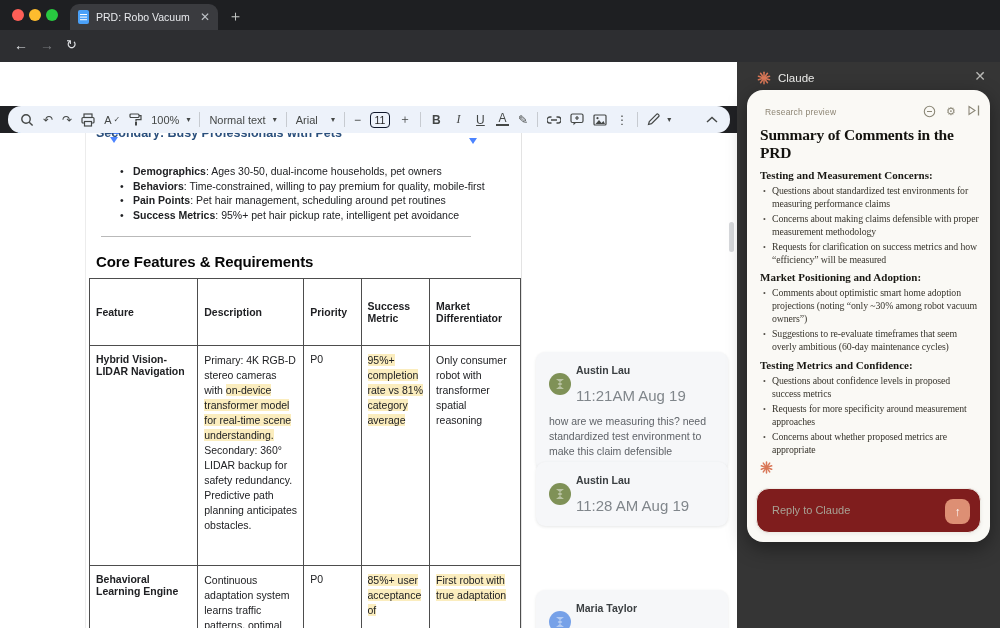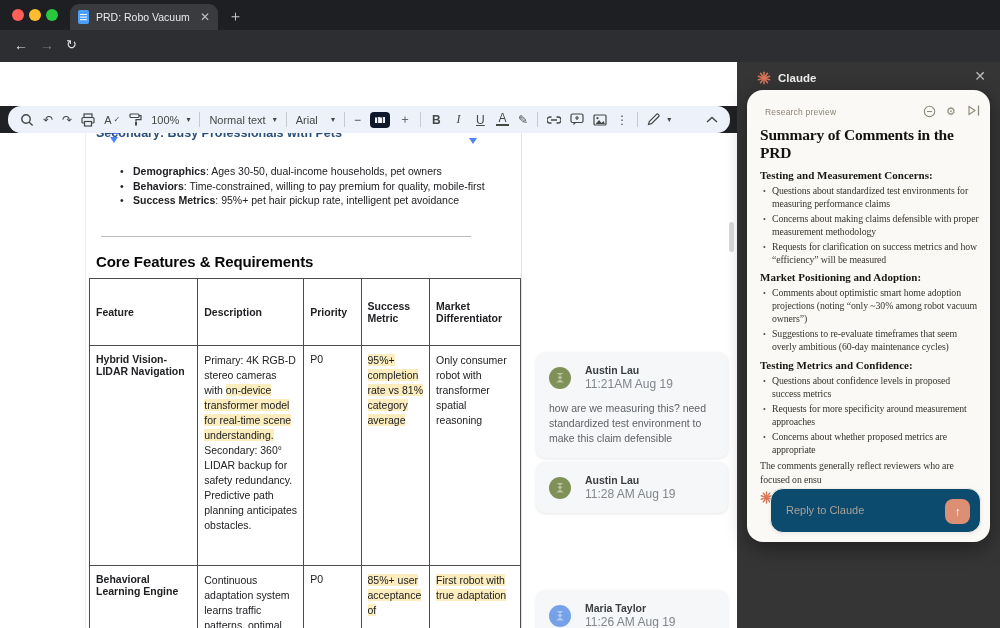--- a/index.html
+++ b/index.html
@@ -45,21 +45,21 @@
   #share-divider { left:638px; top:74px; width:1px; height:16px; background:#9fc8e3; }
   #ic-gemini { left:679px; top:71px; color:#37383b; font-size:15px; }
   #docs-avatar { left:701px; top:68px; width:25px; height:25px; border-radius:50%; background:radial-gradient(circle at 50% 38%, #9c958d 0 26%, #3c3a38 27%); border:1px solid #2c2c2c; }
 
   
   #toolbar { left:8px; top:106px; width:722px; height:27px; background:#edf2fa; border-radius:13px; display:flex; align-items:center; padding:0 12px; gap:9px; }
   .tb { color:#444746; font-size:12px; display:flex; align-items:center; gap:2px; white-space:nowrap; }
   .tb.small { font-size:11px; }
   .tsep { width:1px; height:15px; background:#c7cbd1; }
   .caret { font-size:8px; color:#444746; }
-  #fs-box { border:5px solid #0f172a; border-radius:4px; width:20px; height:16px; font-size:10.5px; display:flex; align-items:center; justify-content:center; color:#1f1f1f; }
+  #fs-box { border:1px solid #0f172a; border-radius:4px; width:20px; height:16px; font-size:10.5px; display:flex; align-items:center; justify-content:center; color:#1f1f1f; }
   .fmt { font-size:12px; color:#444746; width:13px; text-align:center; }
   #tb-collapse { margin-left:auto; }
 
   
   #doc-area { left:0; top:133px; width:737px; height:495px; background:#ffffff; overflow:hidden; }
   #page { position:absolute; left:85px; top:0; width:437px; height:495px; background:#fff; border-left:1px solid #ececec; border-right:1px solid #e3e3e3; overflow:hidden; }
   #clipped-heading { position:absolute; left:10px; top:-7px; font-size:12.5px; font-weight:bold; color:#2a4f7c; white-space:nowrap; }
   .blue-tri { position:absolute; width:0; height:0; border-left:4.5px solid transparent; border-right:4.5px solid transparent; border-top:6px solid #4c84ff; }
   #tri-left { left:24px; top:4px; } #tri-right { left:383px; top:5px; }
   #tri-left-bar { position:absolute; left:22px; top:-2px; width:12px; height:3px; background:#4c84ff; border-radius:2px; }
@@ -73,46 +73,46 @@
   #features-table th { font-weight:bold; vertical-align:middle; height:67px; }
   #features-table td.feature { font-weight:bold; }
   .c0{width:140px;} .c1{width:124px;} .c2{width:63px;} .c3{width:70px;} .c4{width:100px;}
   tr.r1 td { height:220px; } tr.r2 td { height:120px; }
   td div { line-height:15px; }
   .hl { background:#fbedbe; }
 
   
   .comment-card { position:absolute; left:536px; width:192px; background:#f6f7f9; border-radius:9px; box-shadow:0 1px 3px rgba(60,64,67,.12); padding:12px 13px; }
   .comment-card:nth-of-type(1) { top:219px; } .comment-card:nth-of-type(2) { top:329px; } .comment-card:nth-of-type(3) { top:457px; height:60px; }
-  .chead { display:flex; align-items:center; gap:14px; }
+  .chead { display:flex; align-items:center; gap:5px; }
   .cavatar { width:22px; height:22px; border-radius:50%; flex:0 0 auto; position:relative; }
   .cavatar:after { content:""; position:absolute; left:7px; top:6px; width:8px; height:10px; background:rgba(255,255,255,.45); clip-path:polygon(0 0,100% 0,20% 50%,100% 100%,0 100%,80% 50%); }
   .cname { font-size:10.5px; font-weight:bold; color:#3c4043; }
-  .ctime { font-size:12px; color:#80868b; margin-top:1px; }
+  .ctime { font-size:15px; color:#80868b; margin-top:11px; }
   .cbody { margin-top:10px; font-size:10.5px; line-height:15px; color:#5f6368; }
   #doc-scrollbar { left:729px; top:89px; width:5px; height:30px; background:#d7d9dc; border-radius:3px; }
 
   
   #claude-panel { left:737px; top:62px; width:263px; height:566px; background:#353535; }
   #claude-head { position:absolute; left:20px; top:9px; display:flex; align-items:center; gap:7px; }
-  #claude-head .t { color:#ededeb; font-size:11.5px; font-weight:700; }
+  #claude-head .t { color:#ededeb; font-size:11.5px; font-weight:400; }
   #claude-close { position:absolute; right:14px; top:6px; color:#b9b9b6; font-size:14px; }
   #claude-card { position:absolute; left:10px; top:28px; width:243px; height:452px; background:#faf9f5; border-radius:16px; box-shadow:0 6px 20px rgba(0,0,0,.4); overflow:hidden; }
   #badge { position:absolute; left:18px; top:17px; font-size:8.5px; color:#8d8574; letter-spacing:.2px; }
   .card-ic { position:absolute; top:15px; color:#8c8878; font-size:11px; }
   #ic-feedback { left:176px; } #ic-gear { left:199px; } #ic-collapse { left:221px; }
   #claude-content { position:absolute; left:13px; top:36px; width:219px; font-family:"Liberation Serif",serif; color:#21201b; }
   #claude-h1 { font-size:15.5px; font-weight:bold; letter-spacing:-0.2px; color:#14130f; margin-bottom:7px; }
   #claude-content h3 { font-size:11px; font-weight:bold; color:#191813; margin:5px 0 4px; }
   #claude-content ul { list-style:none; margin-bottom:2px; }
   #claude-content li { font-size:9.8px; line-height:12.9px; color:#37342c; padding-left:12px; position:relative; margin-bottom:2px; letter-spacing:-0.1px; }
   #claude-content li:before { content:"•"; position:absolute; left:3px; font-size:8px; top:1px; color:#55524a; }
   #closing { font-size:9.8px; line-height:13.5px; color:#37342c; margin-top:3px; letter-spacing:-0.1px; }
   #stream-burst { margin-top:5px; }
-  #claude-input { position:absolute; left:23px; right:9px; bottom:9px; height:45px; background:#0c4a6e; border-radius:13px; border:1px solid #efede6; box-shadow:0 1px 4px rgba(0,0,0,.06); }
+  #claude-input { position:absolute; left:9px; right:9px; bottom:9px; height:45px; background:#7f1d1d; border-radius:13px; border:1px solid #efede6; box-shadow:0 1px 4px rgba(0,0,0,.06); }
   #claude-placeholder { position:absolute; left:15px; top:15px; font-size:11px; color:#a8a295; }
   #send-btn { position:absolute; right:10px; top:10px; width:25px; height:25px; border-radius:8px; background:#dd8f74; color:#fff; font-size:12px; display:flex; align-items:center; justify-content:center; }
 
   svg { display:block; }
 </style>
 </head>
 <body>
 
 <div id="stage">
 
@@ -303,20 +303,21 @@
 
   <div id="doc-area" class="abs">
     <div id="page">
       <div id="tri-left-bar"></div>
       <div id="tri-left" class="blue-tri"></div>
       <div id="clipped-heading">Secondary: Busy Professionals with Pets</div>
       <div id="tri-right" class="blue-tri"></div>
       <ul id="doc-bullets">
           <li><b>Demographics</b>: Ages 30-50, dual-income households, pet owners</li>
           <li><b>Behaviors</b>: Time-constrained, willing to pay premium for quality, mobile-first</li>
+          <li><b>Pain Points</b>: Pet hair management, scheduling around pet routines</li>
           <li><b>Success Metrics</b>: 95%+ pet hair pickup rate, intelligent pet avoidance</li>
         </ul>
       <div id="doc-hr"></div>
       <div id="section-heading">Core Features &amp; Requirements</div>
       <table id="features-table">
         <colgroup>
             <col class="c0">
             <col class="c1">
             <col class="c2">
             <col class="c3">
@@ -439,21 +440,20 @@
               <li>Comments about optimistic smart home adoption projections (noting “only ~30% among robot vacuum owners”)</li>
               <li>Suggestions to re-evaluate timeframes that seem overly ambitious (60-day maintenance cycles)</li>
             </ul>
             <h3>Testing Metrics and Confidence:</h3>
             <ul>
               <li>Questions about confidence levels in proposed success metrics</li>
               <li>Requests for more specificity around measurement approaches</li>
               <li>Concerns about whether proposed metrics are appropriate</li>
             </ul>
           </div>
-        <div id="closing">The comments generally reflect reviewers who are focused on ensu</div>
         <div id="stream-burst">
             <svg width="13" height="13" viewBox="0 0 24 24">
               <g stroke="#d97757" stroke-width="2.8" stroke-linecap="round">
                 <line x1="12" y1="2" x2="12" y2="22"></line>
                 <line x1="12" y1="2" x2="12" y2="22" transform="rotate(36 12 12)"></line>
                 <line x1="12" y1="2" x2="12" y2="22" transform="rotate(72 12 12)"></line>
                 <line x1="12" y1="2" x2="12" y2="22" transform="rotate(108 12 12)"></line>
                 <line x1="12" y1="2" x2="12" y2="22" transform="rotate(144 12 12)"></line>
               </g>
             </svg>

